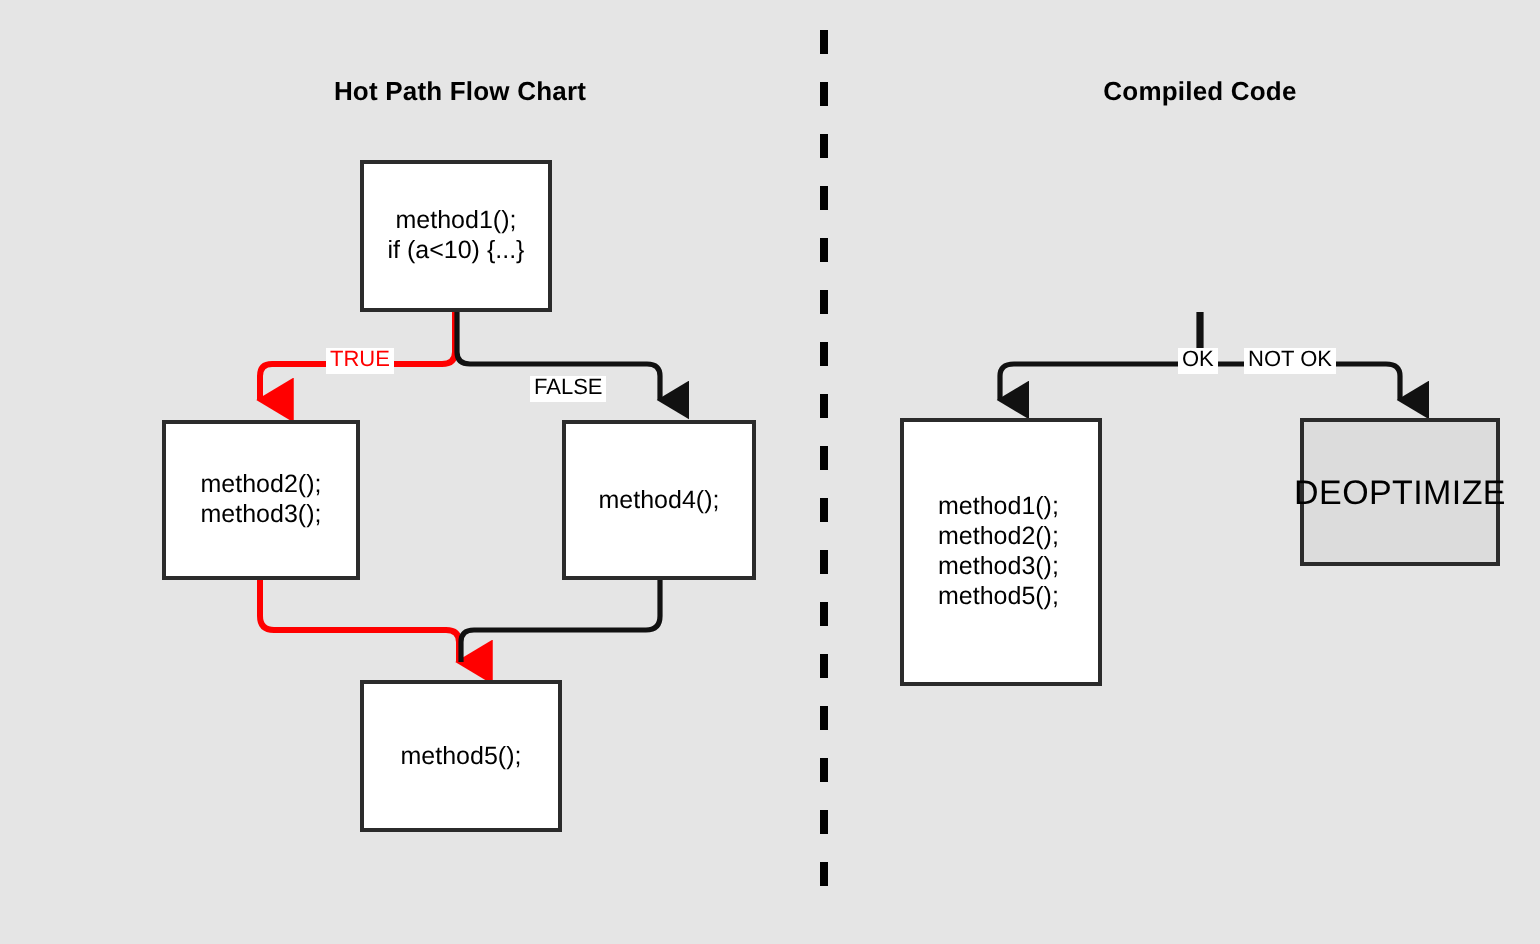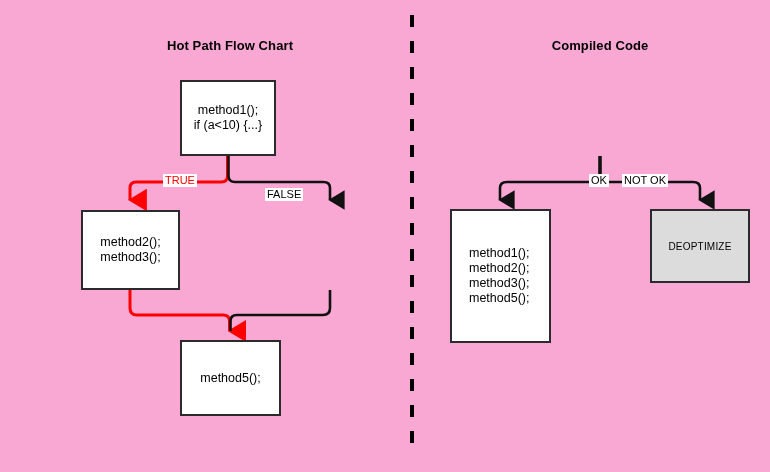--- a/index.html
+++ b/index.html
@@ -7,21 +7,21 @@
     padding: 0;
     background: #ffffff;
   }
   body {
     font-family: "Liberation Sans", sans-serif;
   }
   #canvas {
     position: relative;
     width: 770px;
     height: 472px;
-    background: #f9a8d4;
+    background: #e5e5e5;
     overflow: hidden;
   }
   #diagram-svg {
     position: absolute;
     left: 0;
     top: 0;
     width: 770px;
     height: 472px;
   }
   .panel-title {
@@ -51,21 +51,21 @@
   }
   .node-text {
     font-family: "Liberation Sans", sans-serif;
     font-size: 12.5px;
     color: #000000;
     line-height: 15px;
     white-space: pre;
     text-align: left;
   }
   .node-text.centered { text-align: center; }
-  .node-text.small { font-size: 10px; letter-spacing: 0.2px; }
+  .node-text.small { font-size: 17px; letter-spacing: 0.2px; }
 
   
   #node-method1  { left: 180px; top: 80px;  width: 96px;  height: 76px; }
   #node-method23 { left: 81px;  top: 210px; width: 99px;  height: 80px; }
   #node-method4  { left: 281px; top: 210px; width: 97px;  height: 80px; }
   #node-method5  { left: 180px; top: 340px; width: 101px; height: 76px; }
   #node-guard    { left: 550px; top: 80px;  width: 100px; height: 76px; }
   #node-compiled { left: 450px; top: 209px; width: 101px; height: 134px;
                    align-items: center; justify-content: flex-start; padding-left: 17px; }
   #node-deopt    { left: 650px; top: 209px; width: 100px; height: 74px; }
@@ -122,20 +122,23 @@
   <div class="node-box" id="node-method1">
     <span class="node-text centered">method1();
 if (a&lt;10) {...}</span>
   </div>
 
   <div class="node-box" id="node-method23">
     <span class="node-text">method2();
 method3();</span>
   </div>
 
+  <div class="node-box" id="node-method4">
+    <span class="node-text centered">method4();</span>
+  </div>
 
   <div class="node-box" id="node-method5">
     <span class="node-text centered">method5();</span>
   </div>
 
 
   <div class="node-box" id="node-compiled">
     <span class="node-text">method1();
 method2();
 method3();

